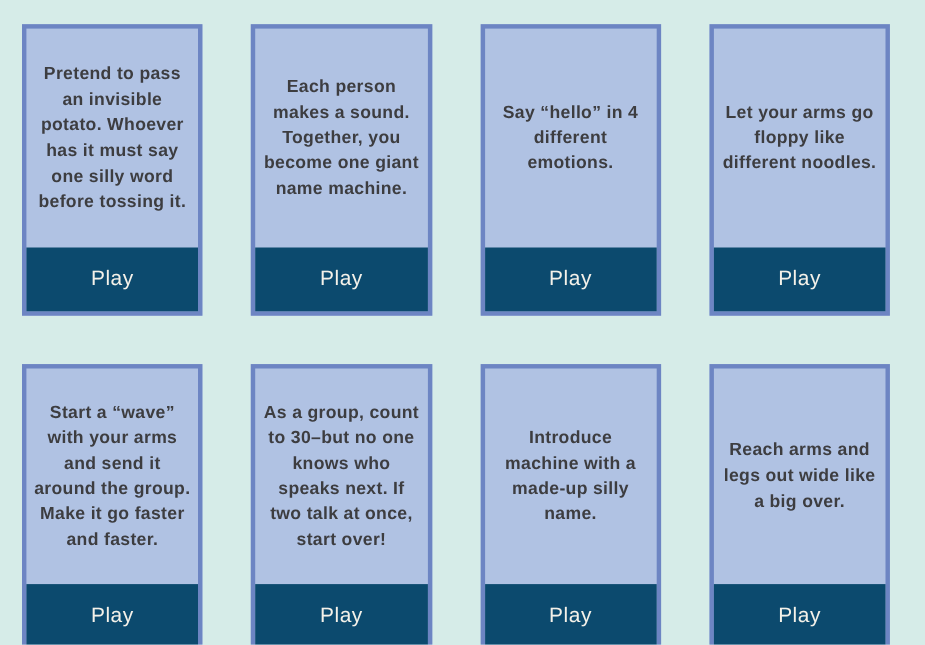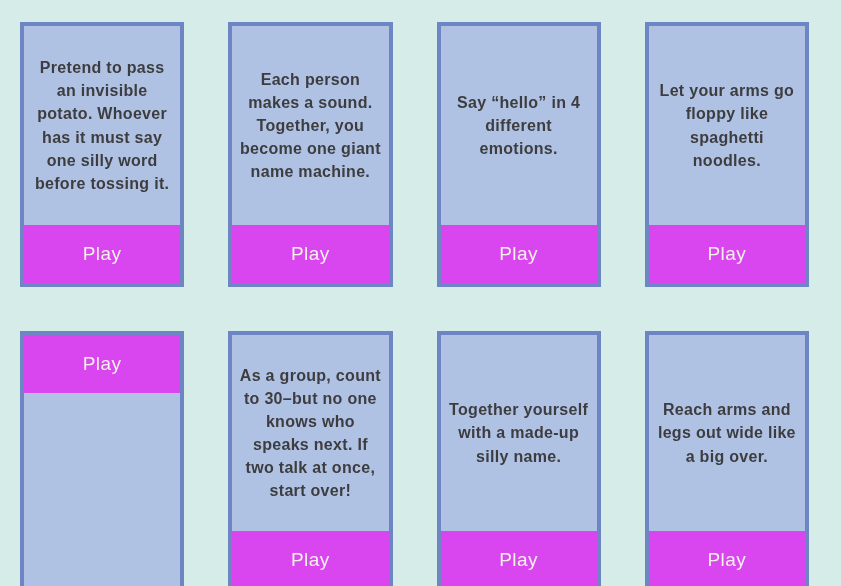--- a/index.html
+++ b/index.html
@@ -38,21 +38,21 @@
     padding: 8px 5px;
     color: #3d3d40;
     font-weight: 700;
     font-size: 16px;
     line-height: 1.44;
     letter-spacing: 0.3px;
   }
   .card-play {
     height: 58px;
     flex: 0 0 58px;
-    background: #d946ef;
+    background: #0c4a6e;
     border: none;
     color: #f4f1e9;
     font-family: inherit;
     font-size: 19px;
     font-weight: 400;
     letter-spacing: 0.5px;
     cursor: pointer;
     display: flex;
     align-items: center;
     justify-content: center;
@@ -72,35 +72,36 @@
     <div class="card-body">Each person makes a sound. Together, you become one giant name machine.</div>
     <button class="card-play">Play</button>
   </div>
 
   <div class="card">
     <div class="card-body">Say “hello” in 4 different emotions.</div>
     <button class="card-play">Play</button>
   </div>
 
   <div class="card">
-    <div class="card-body">Let your arms go floppy like spaghetti noodles.</div>
+    <div class="card-body">Let your arms go floppy like different noodles.</div>
     <button class="card-play">Play</button>
   </div>
 
   <div class="card">
+    <div class="card-body">Start a “wave” with your arms and send it around the group. Make it go faster and faster.</div>
     <button class="card-play">Play</button>
   </div>
 
   <div class="card">
     <div class="card-body">As a group, count to 30–but no one knows who speaks next. If two talk at once, start over!</div>
     <button class="card-play">Play</button>
   </div>
 
   <div class="card">
-    <div class="card-body">Together yourself with a made-up silly name.</div>
+    <div class="card-body">Introduce machine with a made-up silly name.</div>
     <button class="card-play">Play</button>
   </div>
 
   <div class="card">
     <div class="card-body">Reach arms and legs out wide like a big over.</div>
     <button class="card-play">Play</button>
   </div>
 
 </div>
 

